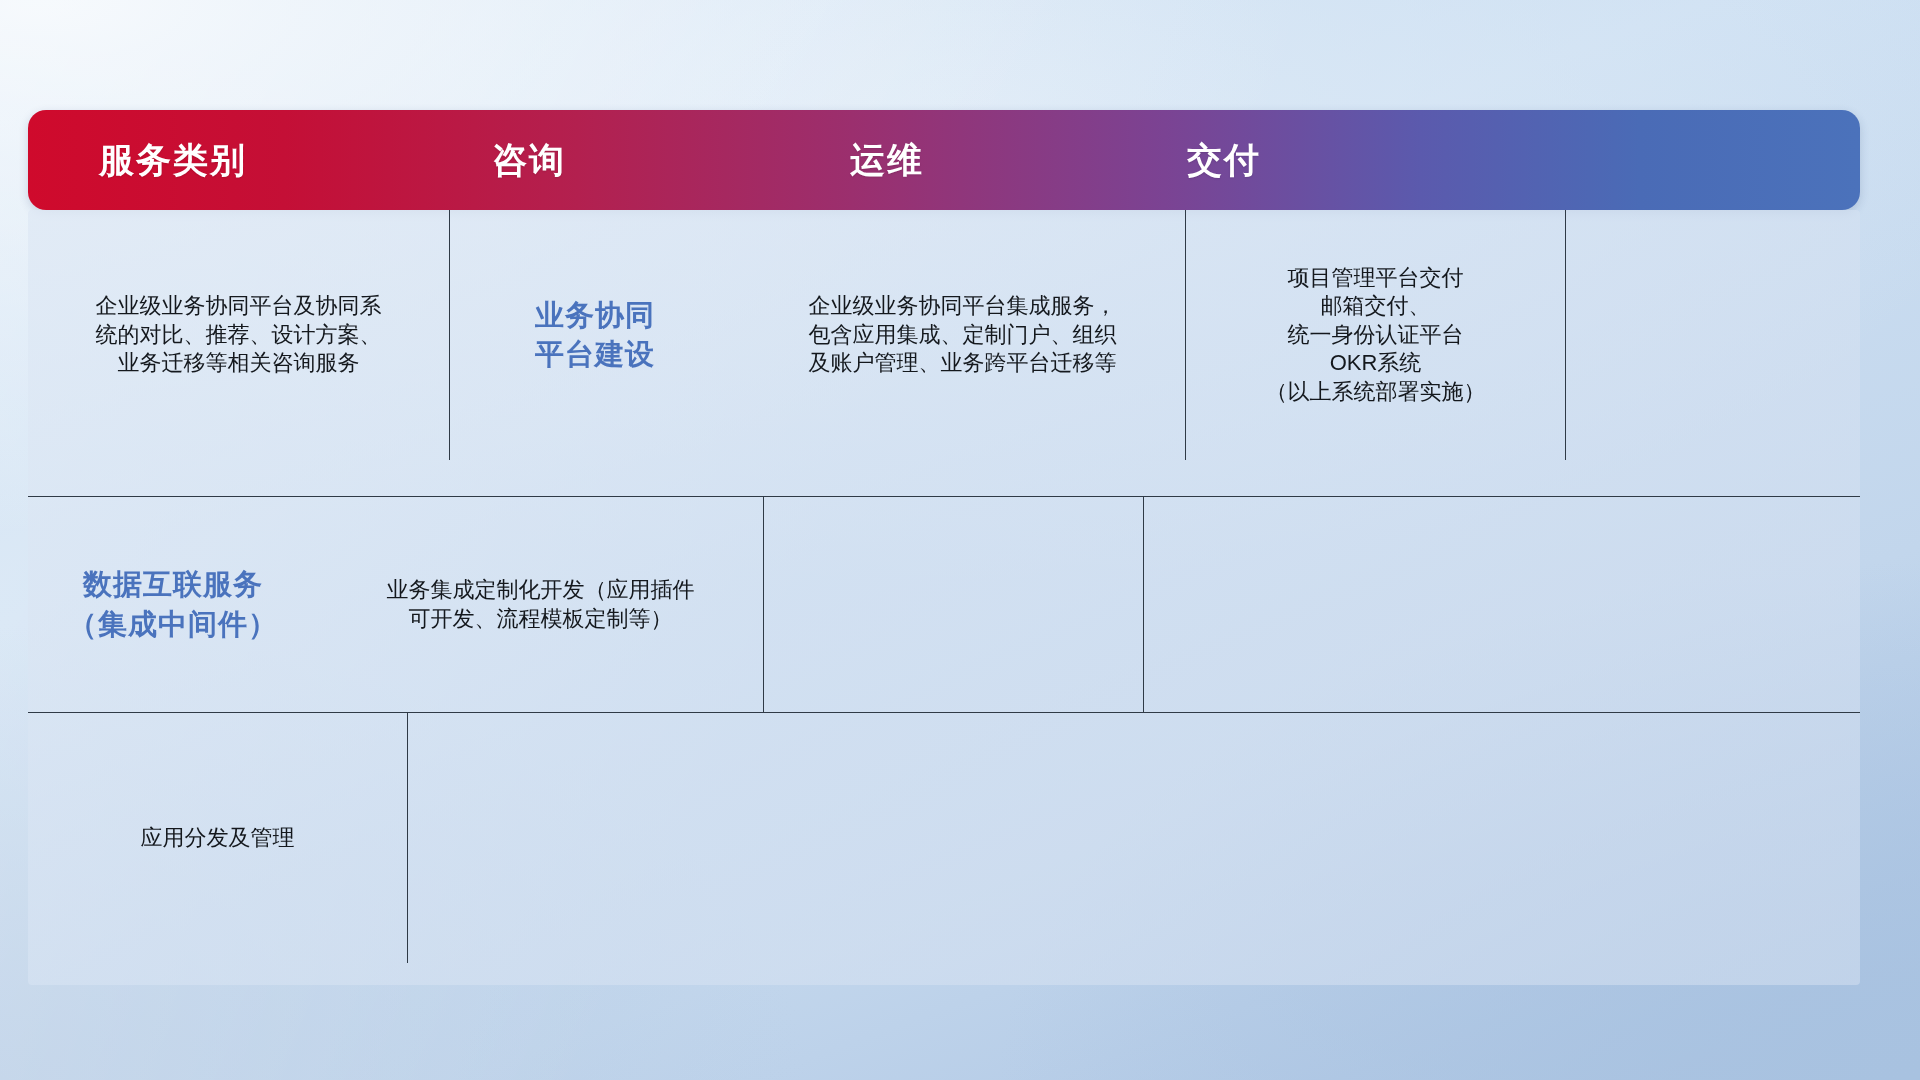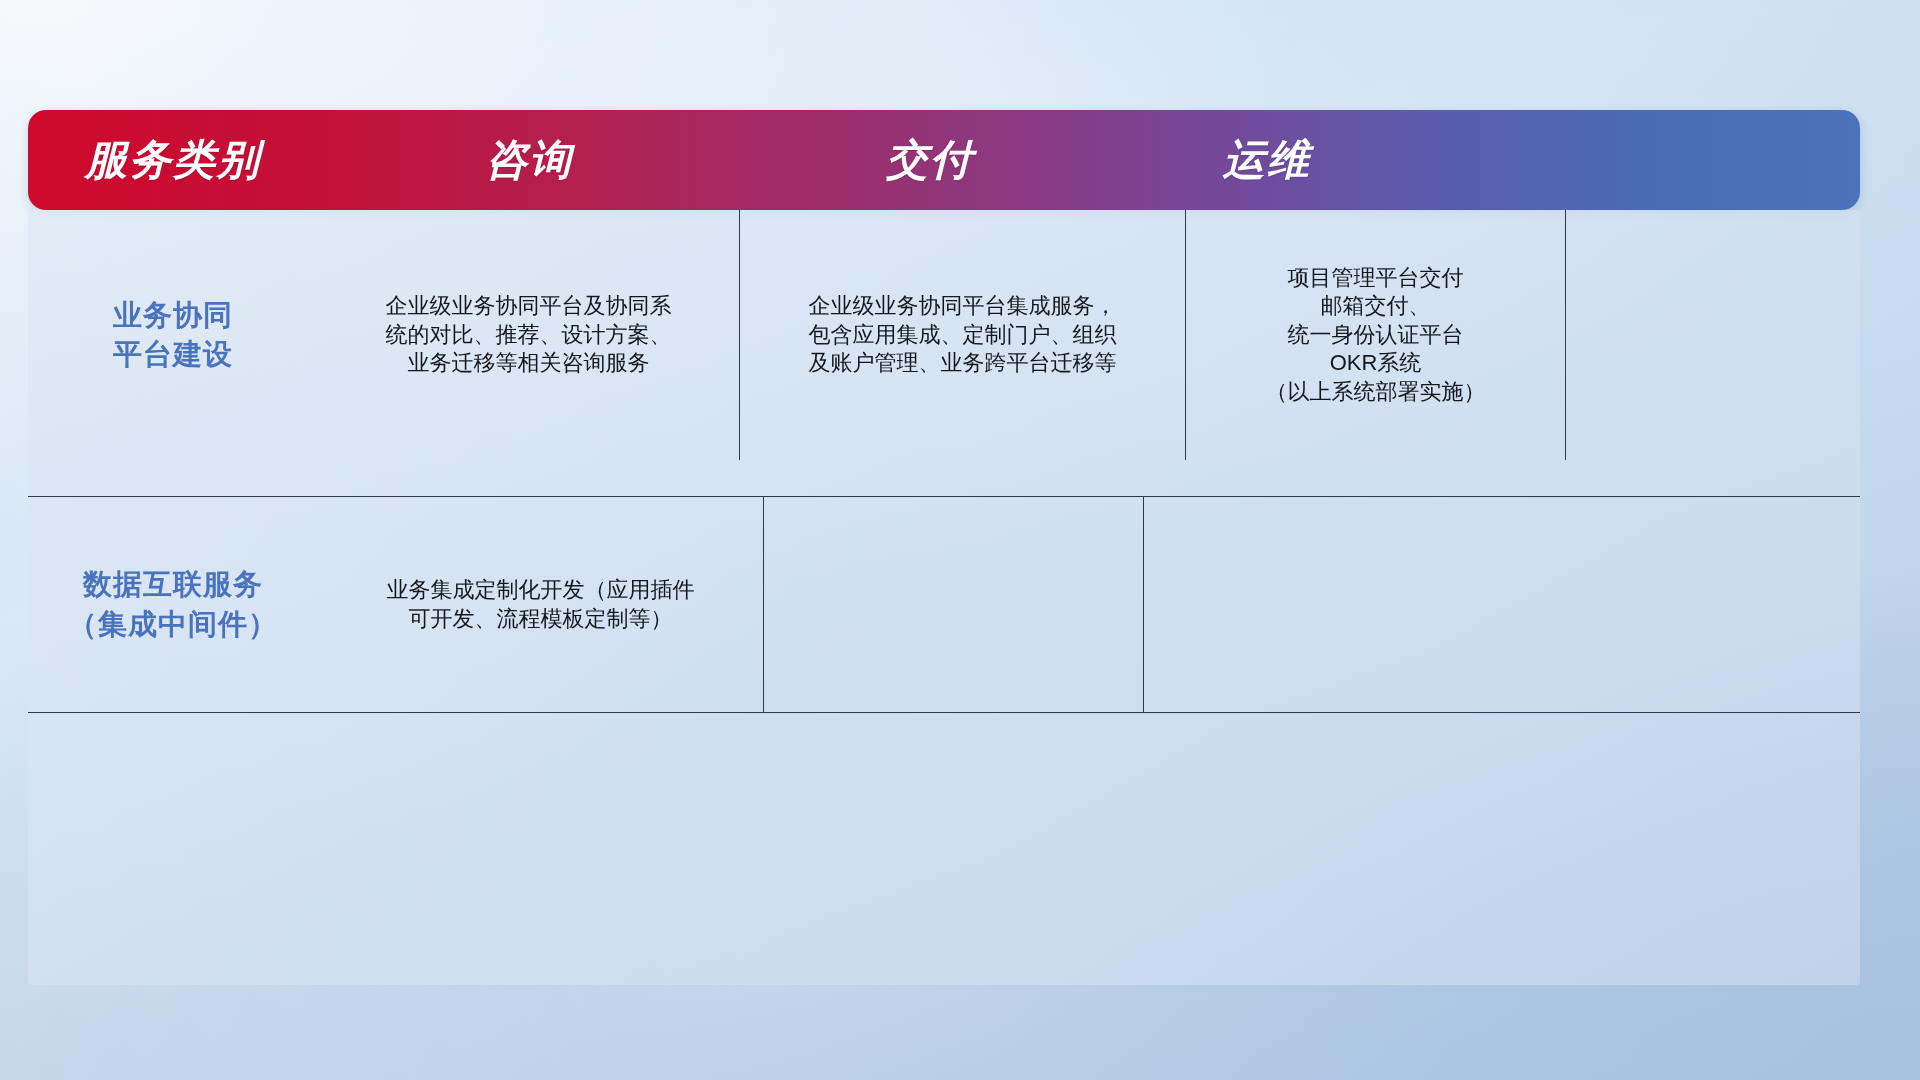--- a/index.html
+++ b/index.html
@@ -33,23 +33,22 @@
         #b3204f 30%,
         #9b2f6e 45%,
         #7b4393 62%,
         #5b5aad 76%,
         #4a6bb6 88%,
         #4b72bb 100%);
     box-shadow:0 3px 10px rgba(40,60,110,.18);
   }
   .th{
     display:flex;align-items:center;justify-content:center;
-    color:#ffffff;font-weight:bold;font-size:42px;letter-spacing:2px;
+    color:#ffffff;font-weight:bold;font-size:35px;letter-spacing:2px;
     text-shadow:0 1px 2px rgba(0,0,0,.12);
-    font-style:italic;
   }
 
   
   .tbody{
     background:linear-gradient(150deg, rgba(223,233,245,.78) 0%, rgba(213,226,242,.72) 45%, rgba(205,219,238,.66) 100%);
     border-radius:4px;
     padding-bottom:22px;
   }
   .tr{display:flex;position:relative;}
   .tr + .tr{border-top:1px solid #2f3a46;}
@@ -81,49 +80,50 @@
 </head>
 <body>
 
 <div id="bg"></div>
 
 <div id="table-wrap">
 
   <div class="thead">
     <div class="th c1">服务类别</div>
     <div class="th c2">咨询</div>
+    <div class="th c5">运维</div>
     <div class="th c4">交付</div>
-    <div class="th c5">运维</div>
   </div>
 
   <div class="tbody">
 
     <div class="tr r1">
-      <div class="td c1 cat">业务协同
-平台建设</div>
       <div class="td c2 sep">企业级业务协同平台及协同系
 统的对比、推荐、设计方案、
 业务迁移等相关咨询服务</div>
+      <div class="td c1 cat">业务协同
+平台建设</div>
       <div class="td c3 sep">企业级业务协同平台集成服务，
 包含应用集成、定制门户、组织
 及账户管理、业务跨平台迁移等</div>
       <div class="td c4 sep">项目管理平台交付
 邮箱交付、
 统一身份认证平台
 OKR系统
 （以上系统部署实施）</div>
     </div>
 
     <div class="tr r2">
       <div class="td c1 cat">数据互联服务
 （集成中间件）</div>
       <div class="td c3 sep">业务集成定制化开发（应用插件
 可开发、流程模板定制等）</div>
       <div class="td c4 sep"></div>
       <div class="td c5"></div>
     </div>
 
     <div class="tr r3">
+      <div class="td c4 sep">应用分发及管理</div>
       <div class="td c5"></div>
     </div>
 
   </div>
 </div>
 
 </body></html>

